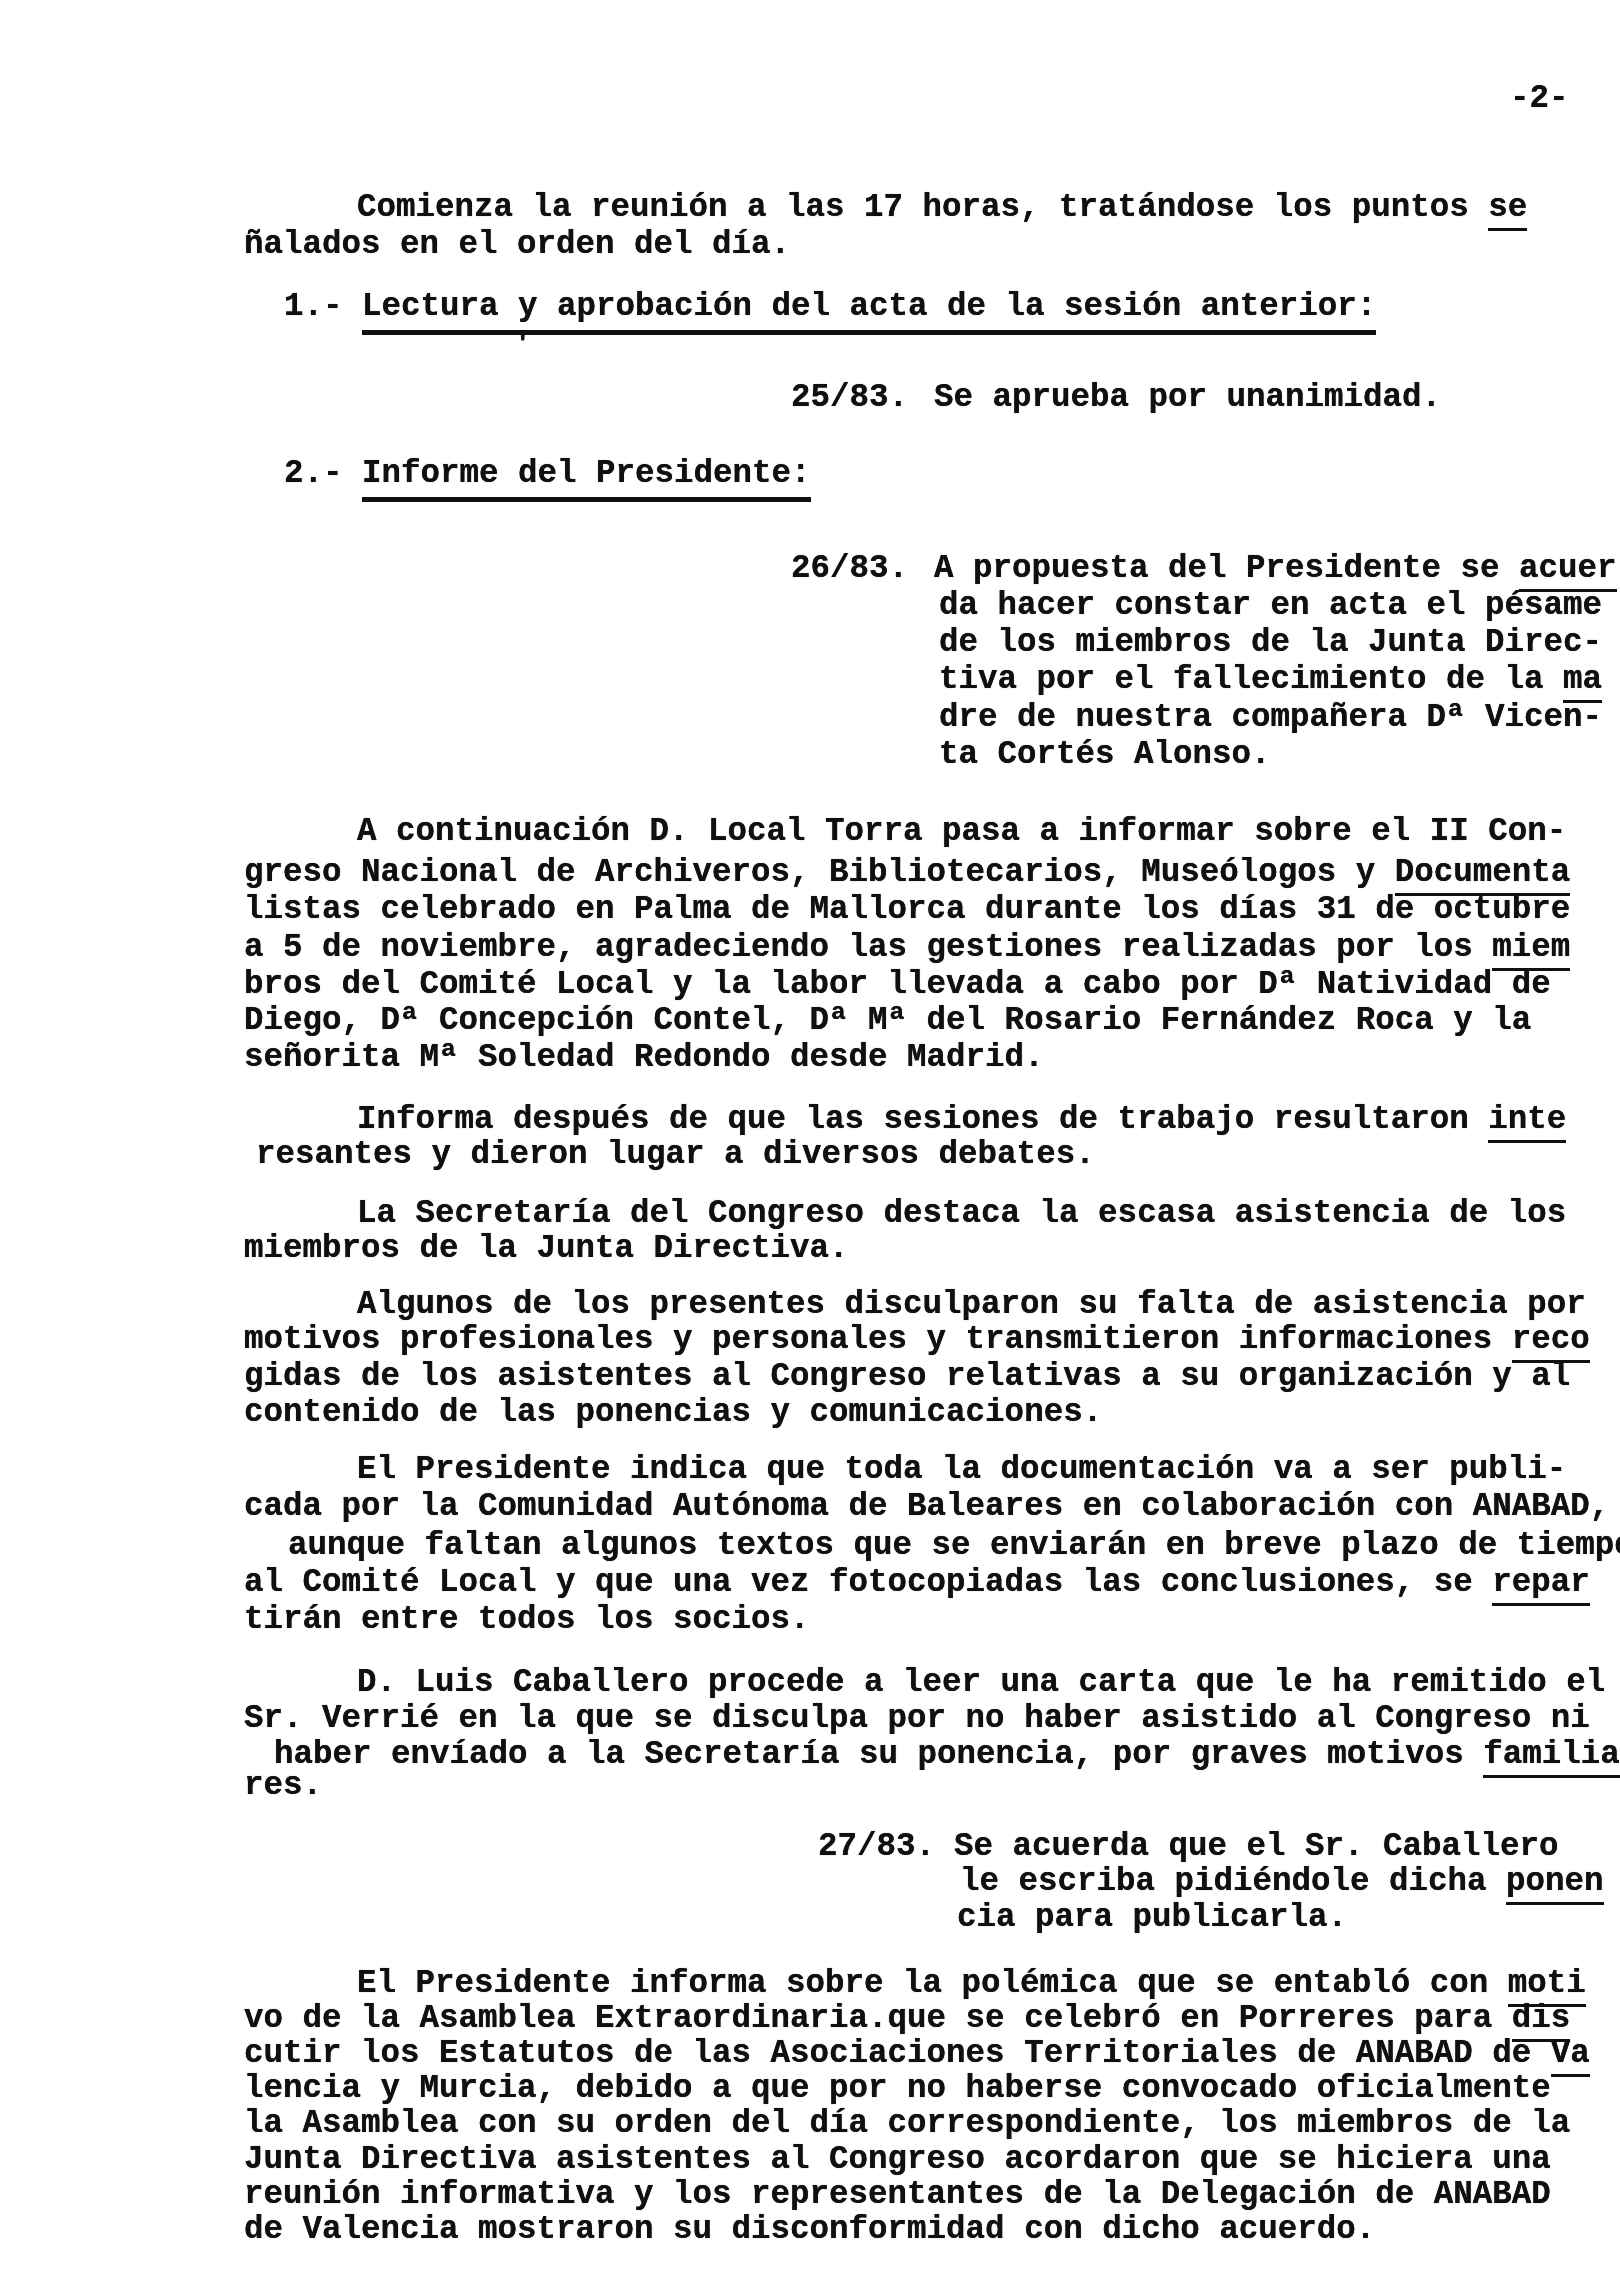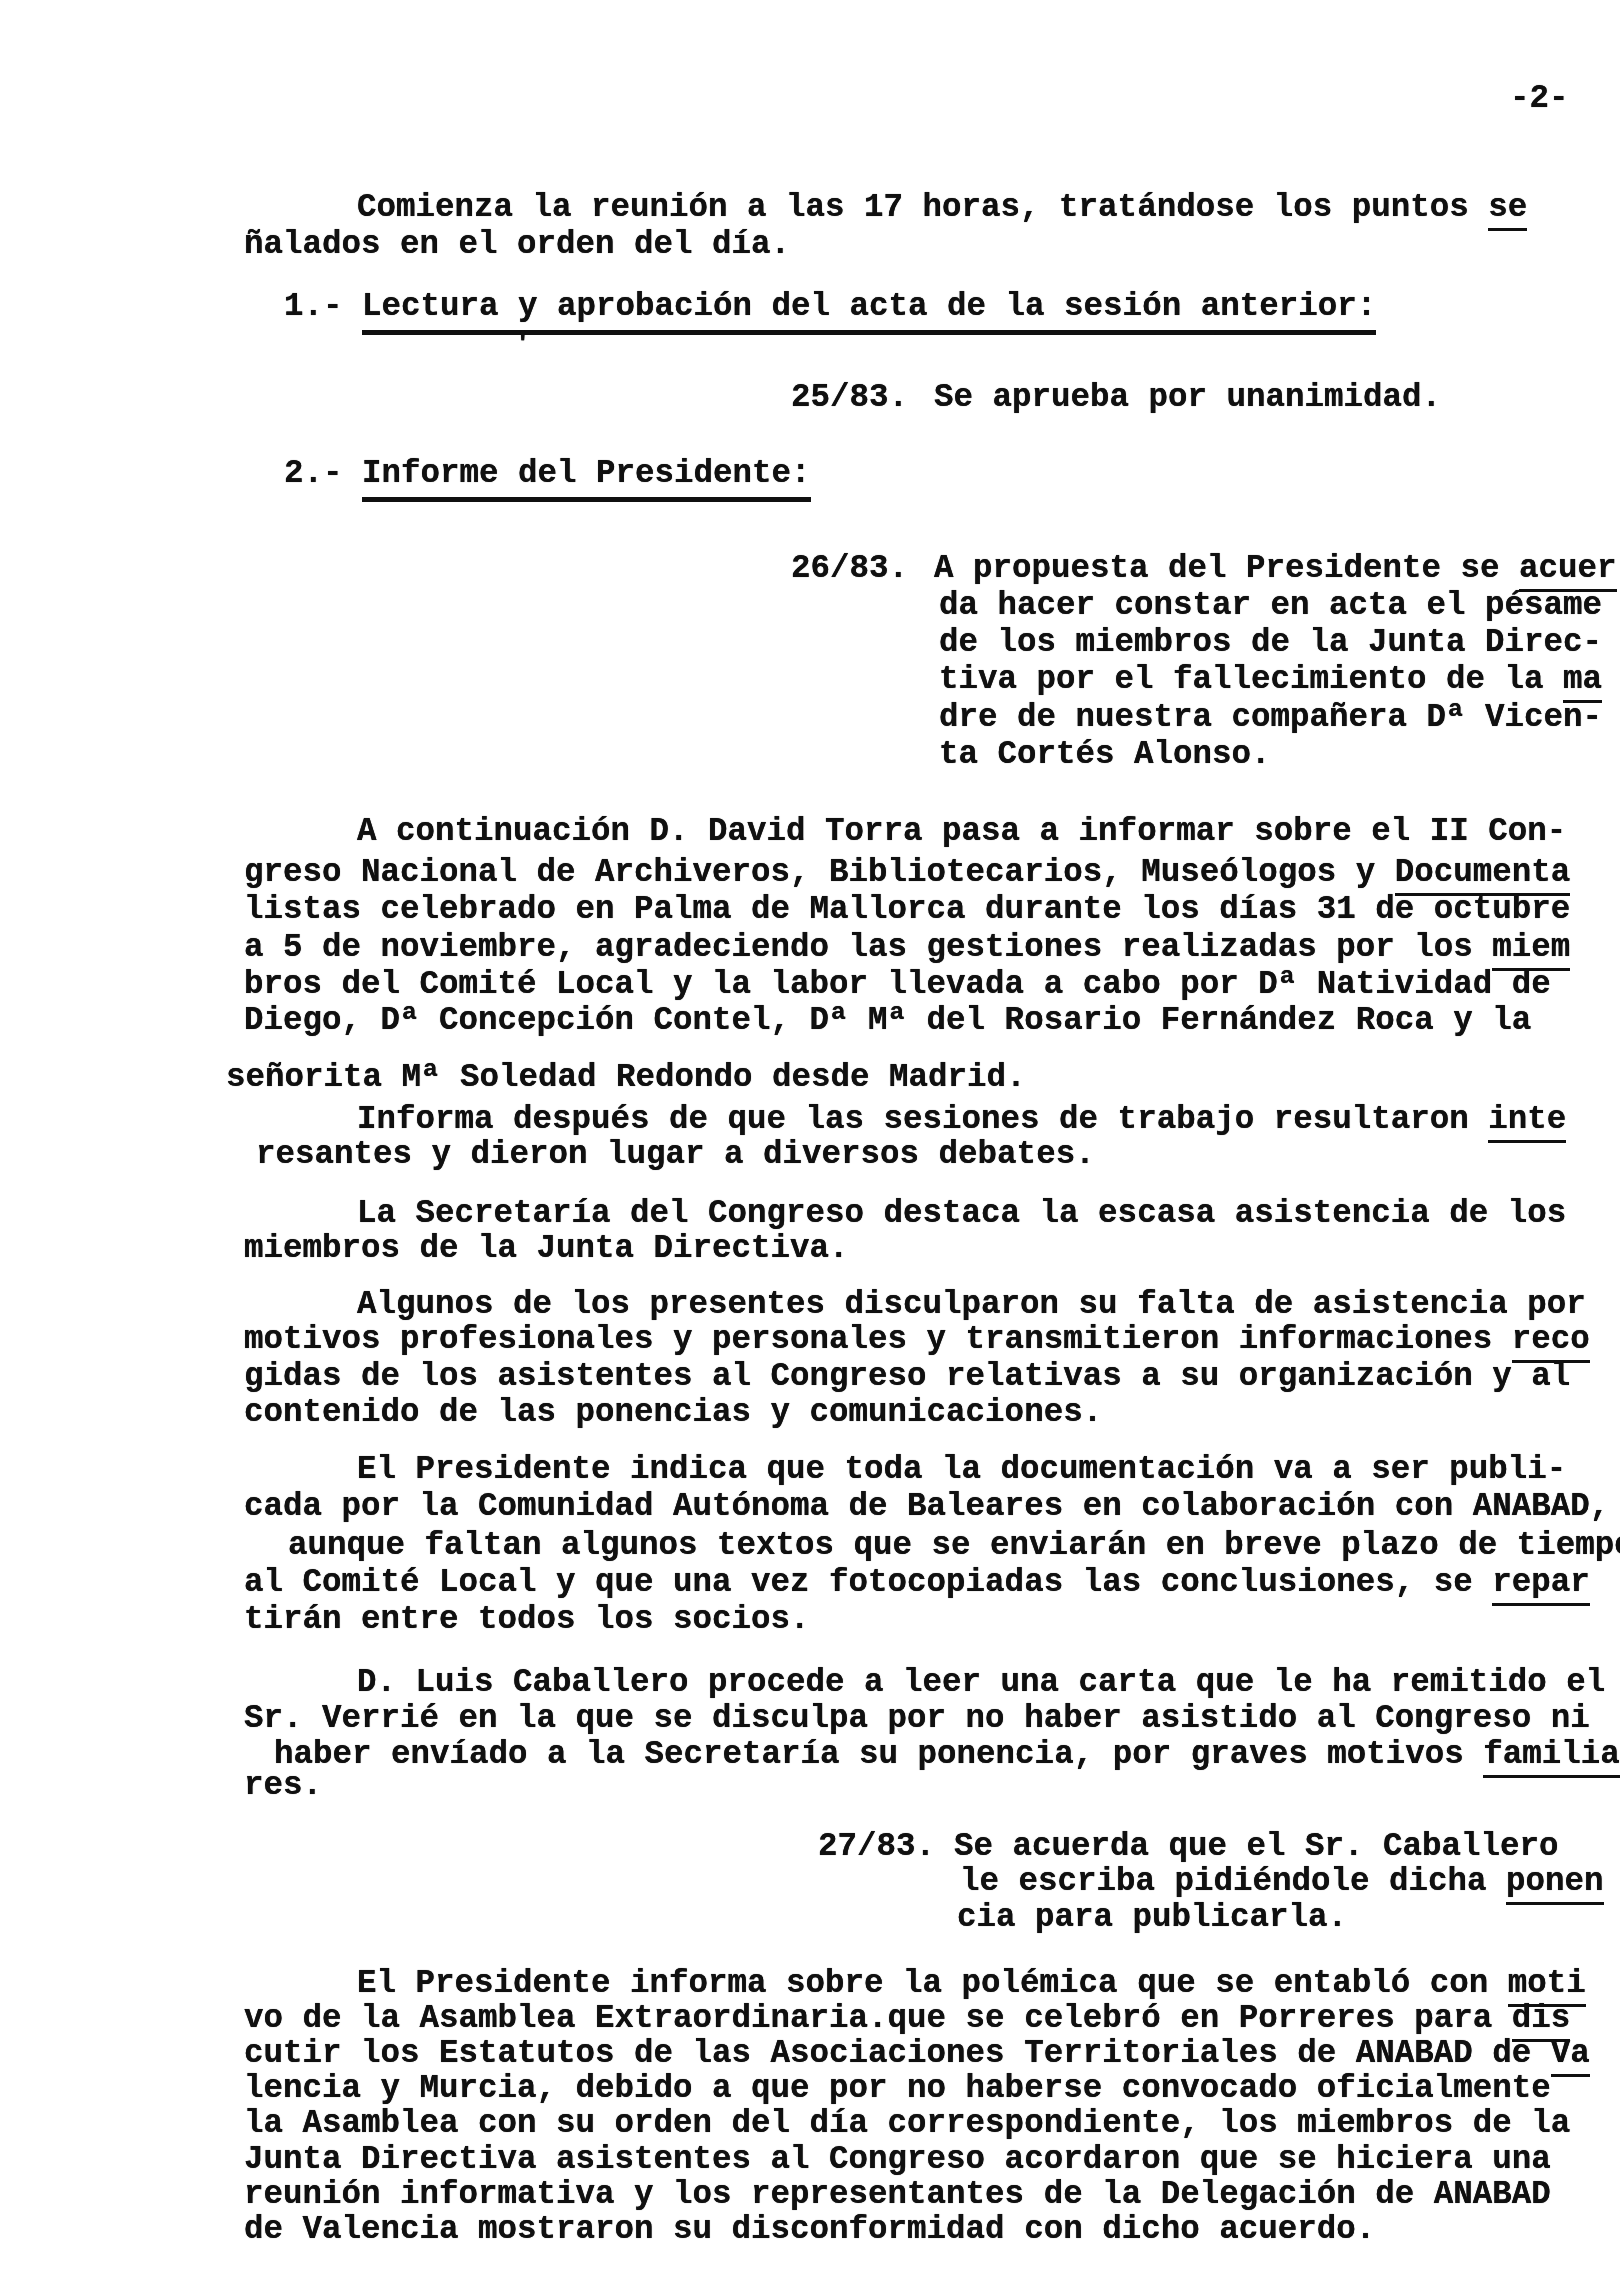--- a/index.html
+++ b/index.html
@@ -47,27 +47,27 @@
   <div class="ln" style="left:362px; top:458px;"><span class="hu">Informe del Presidente:</span></div>
 
   <div class="ln" style="left:791px; top:553px;">26/83.</div>
   <div class="ln" style="left:934px; top:553px;"><span>A propuesta del Presidente se </span><span class="u">acuer</span></div>
   <div class="ln" style="left:939px; top:590px;">da hacer constar en acta el pésame</div>
   <div class="ln" style="left:939px; top:627px;">de los miembros de la Junta Direc-</div>
   <div class="ln" style="left:939px; top:664px;"><span>tiva por el fallecimiento de la </span><span class="u">ma</span></div>
   <div class="ln" style="left:939px; top:702px;">dre de nuestra compañera Dª Vicen-</div>
   <div class="ln" style="left:939px; top:739px;">ta Cortés Alonso.</div>
 
-  <div class="ln" style="left:357px; top:816px;">A continuación D. David Torra pasa a informar sobre el II Con-</div>
+  <div class="ln" style="left:357px; top:816px;">A continuación D. Local Torra pasa a informar sobre el II Con-</div>
   <div class="ln" style="left:244px; top:857px;"><span>greso Nacional de Archiveros, Bibliotecarios, Museólogos y </span><span class="u">Documenta</span></div>
   <div class="ln" style="left:244px; top:894px;">listas celebrado en Palma de Mallorca durante los días 31 de octubre</div>
   <div class="ln" style="left:244px; top:932px;"><span>a 5 de noviembre, agradeciendo las gestiones realizadas por los </span><span class="u">miem</span></div>
   <div class="ln" style="left:244px; top:969px;">bros del Comité Local y la labor llevada a cabo por Dª Natividad de</div>
   <div class="ln" style="left:244px; top:1005px;text-align:center;">Diego, Dª Concepción Contel, Dª Mª del Rosario Fernández Roca y la</div>
-  <div class="ln" style="left:226px; top:1042px;margin-top:20px;">señorita Mª Soledad Redondo desde Madrid.</div>
+  <div class="ln" style="left:244px; top:1042px;">señorita Mª Soledad Redondo desde Madrid.</div>
 
   <div class="ln" style="left:357px; top:1104px;"><span>Informa después de que las sesiones de trabajo resultaron </span><span class="u">inte</span></div>
   <div class="ln" style="left:256px; top:1139px;">resantes y dieron lugar a diversos debates.</div>
 
   <div class="ln" style="left:357px; top:1198px;">La Secretaría del Congreso destaca la escasa asistencia de los</div>
   <div class="ln" style="left:244px; top:1233px;">miembros de la Junta Directiva.</div>
 
   <div class="ln" style="left:357px; top:1289px;">Algunos de los presentes disculparon su falta de asistencia por</div>
   <div class="ln" style="left:244px; top:1324px;"><span>motivos profesionales y personales y transmitieron informaciones </span><span class="u">reco</span></div>
   <div class="ln" style="left:244px; top:1361px;">gidas de los asistentes al Congreso relativas a su organización y al</div>

